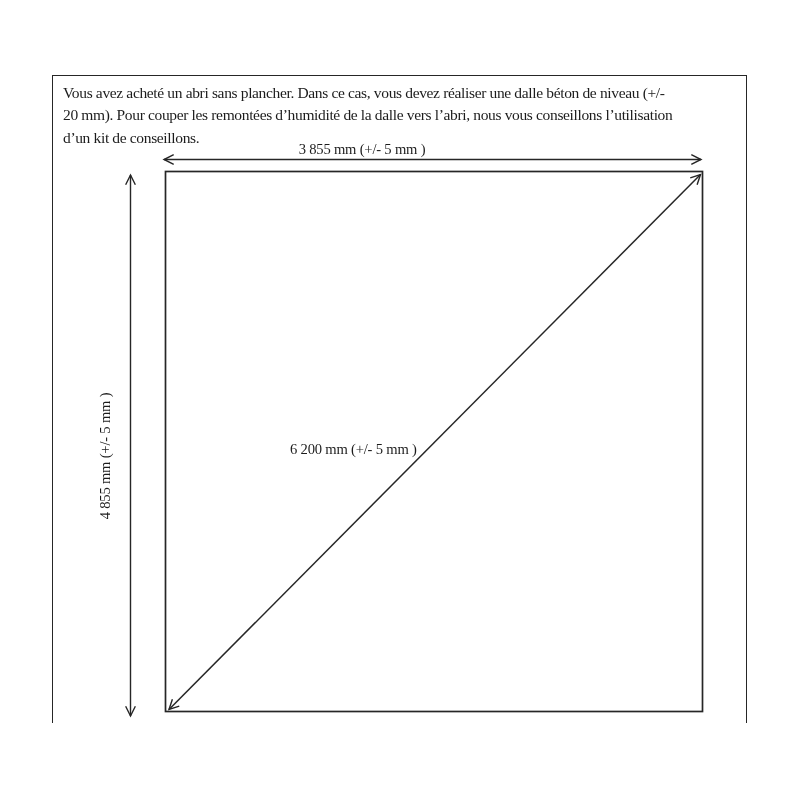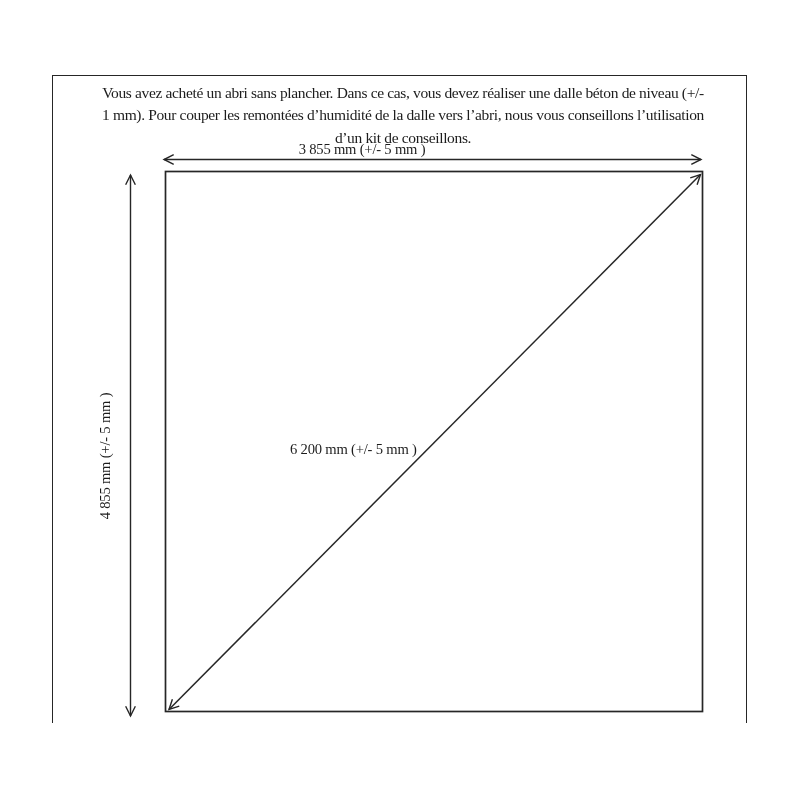--- a/index.html
+++ b/index.html
@@ -30,42 +30,41 @@
     left: 63px;
     top: 82px;
     width: 680px;
     font-size: 15.5px;
     letter-spacing: -0.35px;
     line-height: 22.4px;
     color: #1c1c1c;
   }
   .notice .nline {
     white-space: nowrap;
-    text-align: center;
   }
   svg.diagram {
     position: absolute;
     left: 0;
     top: 0;
   }
   svg.diagram text {
     font-family: "Liberation Serif", serif;
     font-size: 14.6px;
     letter-spacing: -0.2px;
     fill: #1c1c1c;
   }
 </style>
 </head>
 <body>
 
 <div class="frame"></div>
 
 <div class="notice">
   <div class="nline">Vous avez acheté un abri sans plancher. Dans ce cas, vous devez réaliser une dalle béton de niveau (+/-</div>
-  <div class="nline">1 mm). Pour couper les remontées d’humidité de la dalle vers l’abri, nous vous conseillons l’utilisation</div>
+  <div class="nline">20 mm). Pour couper les remontées d’humidité de la dalle vers l’abri, nous vous conseillons l’utilisation</div>
   <div class="nline">d’un kit de conseillons.</div>
 </div>
 
 <svg class="diagram" width="800" height="800" viewBox="0 0 800 800">
   <defs>
     <marker id="arr" viewBox="0 0 13 13" refX="11" refY="6.5" markerWidth="14" markerHeight="14" markerUnits="userSpaceOnUse" orient="auto-start-reverse">
       <path d="M2,2 L11,6.5 L2,11" fill="none" stroke="#262626" stroke-width="1.3"></path>
     </marker>
   </defs>
 

